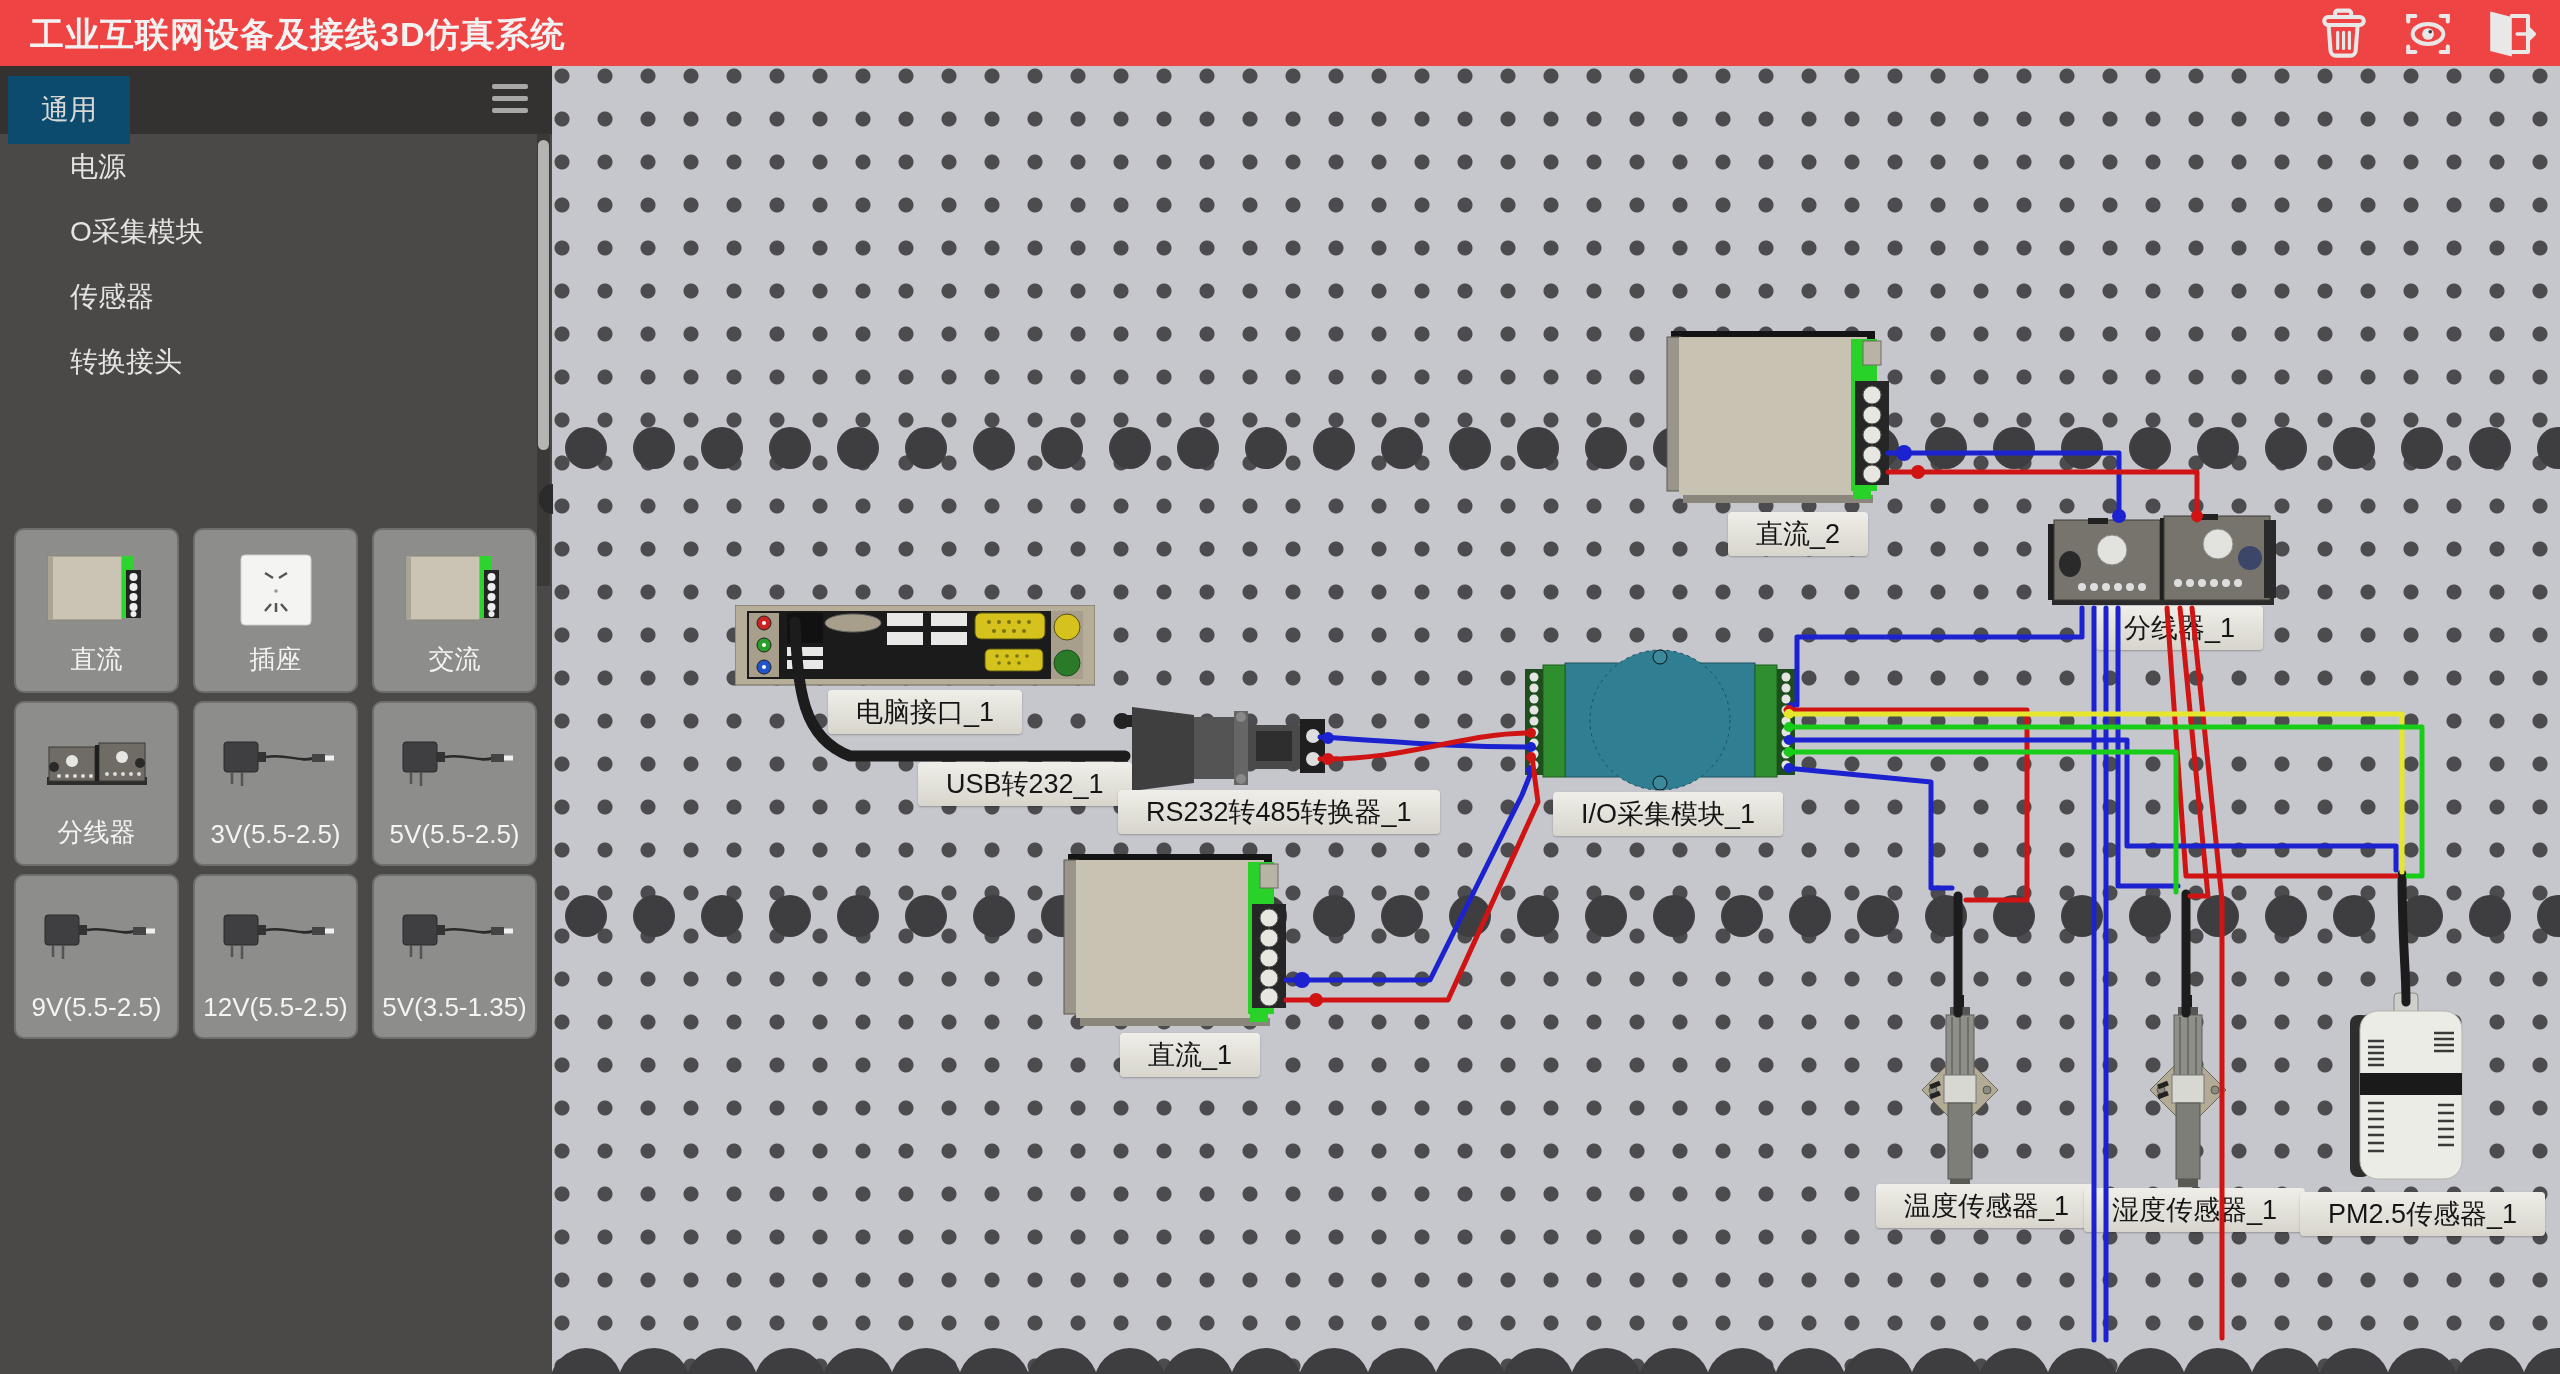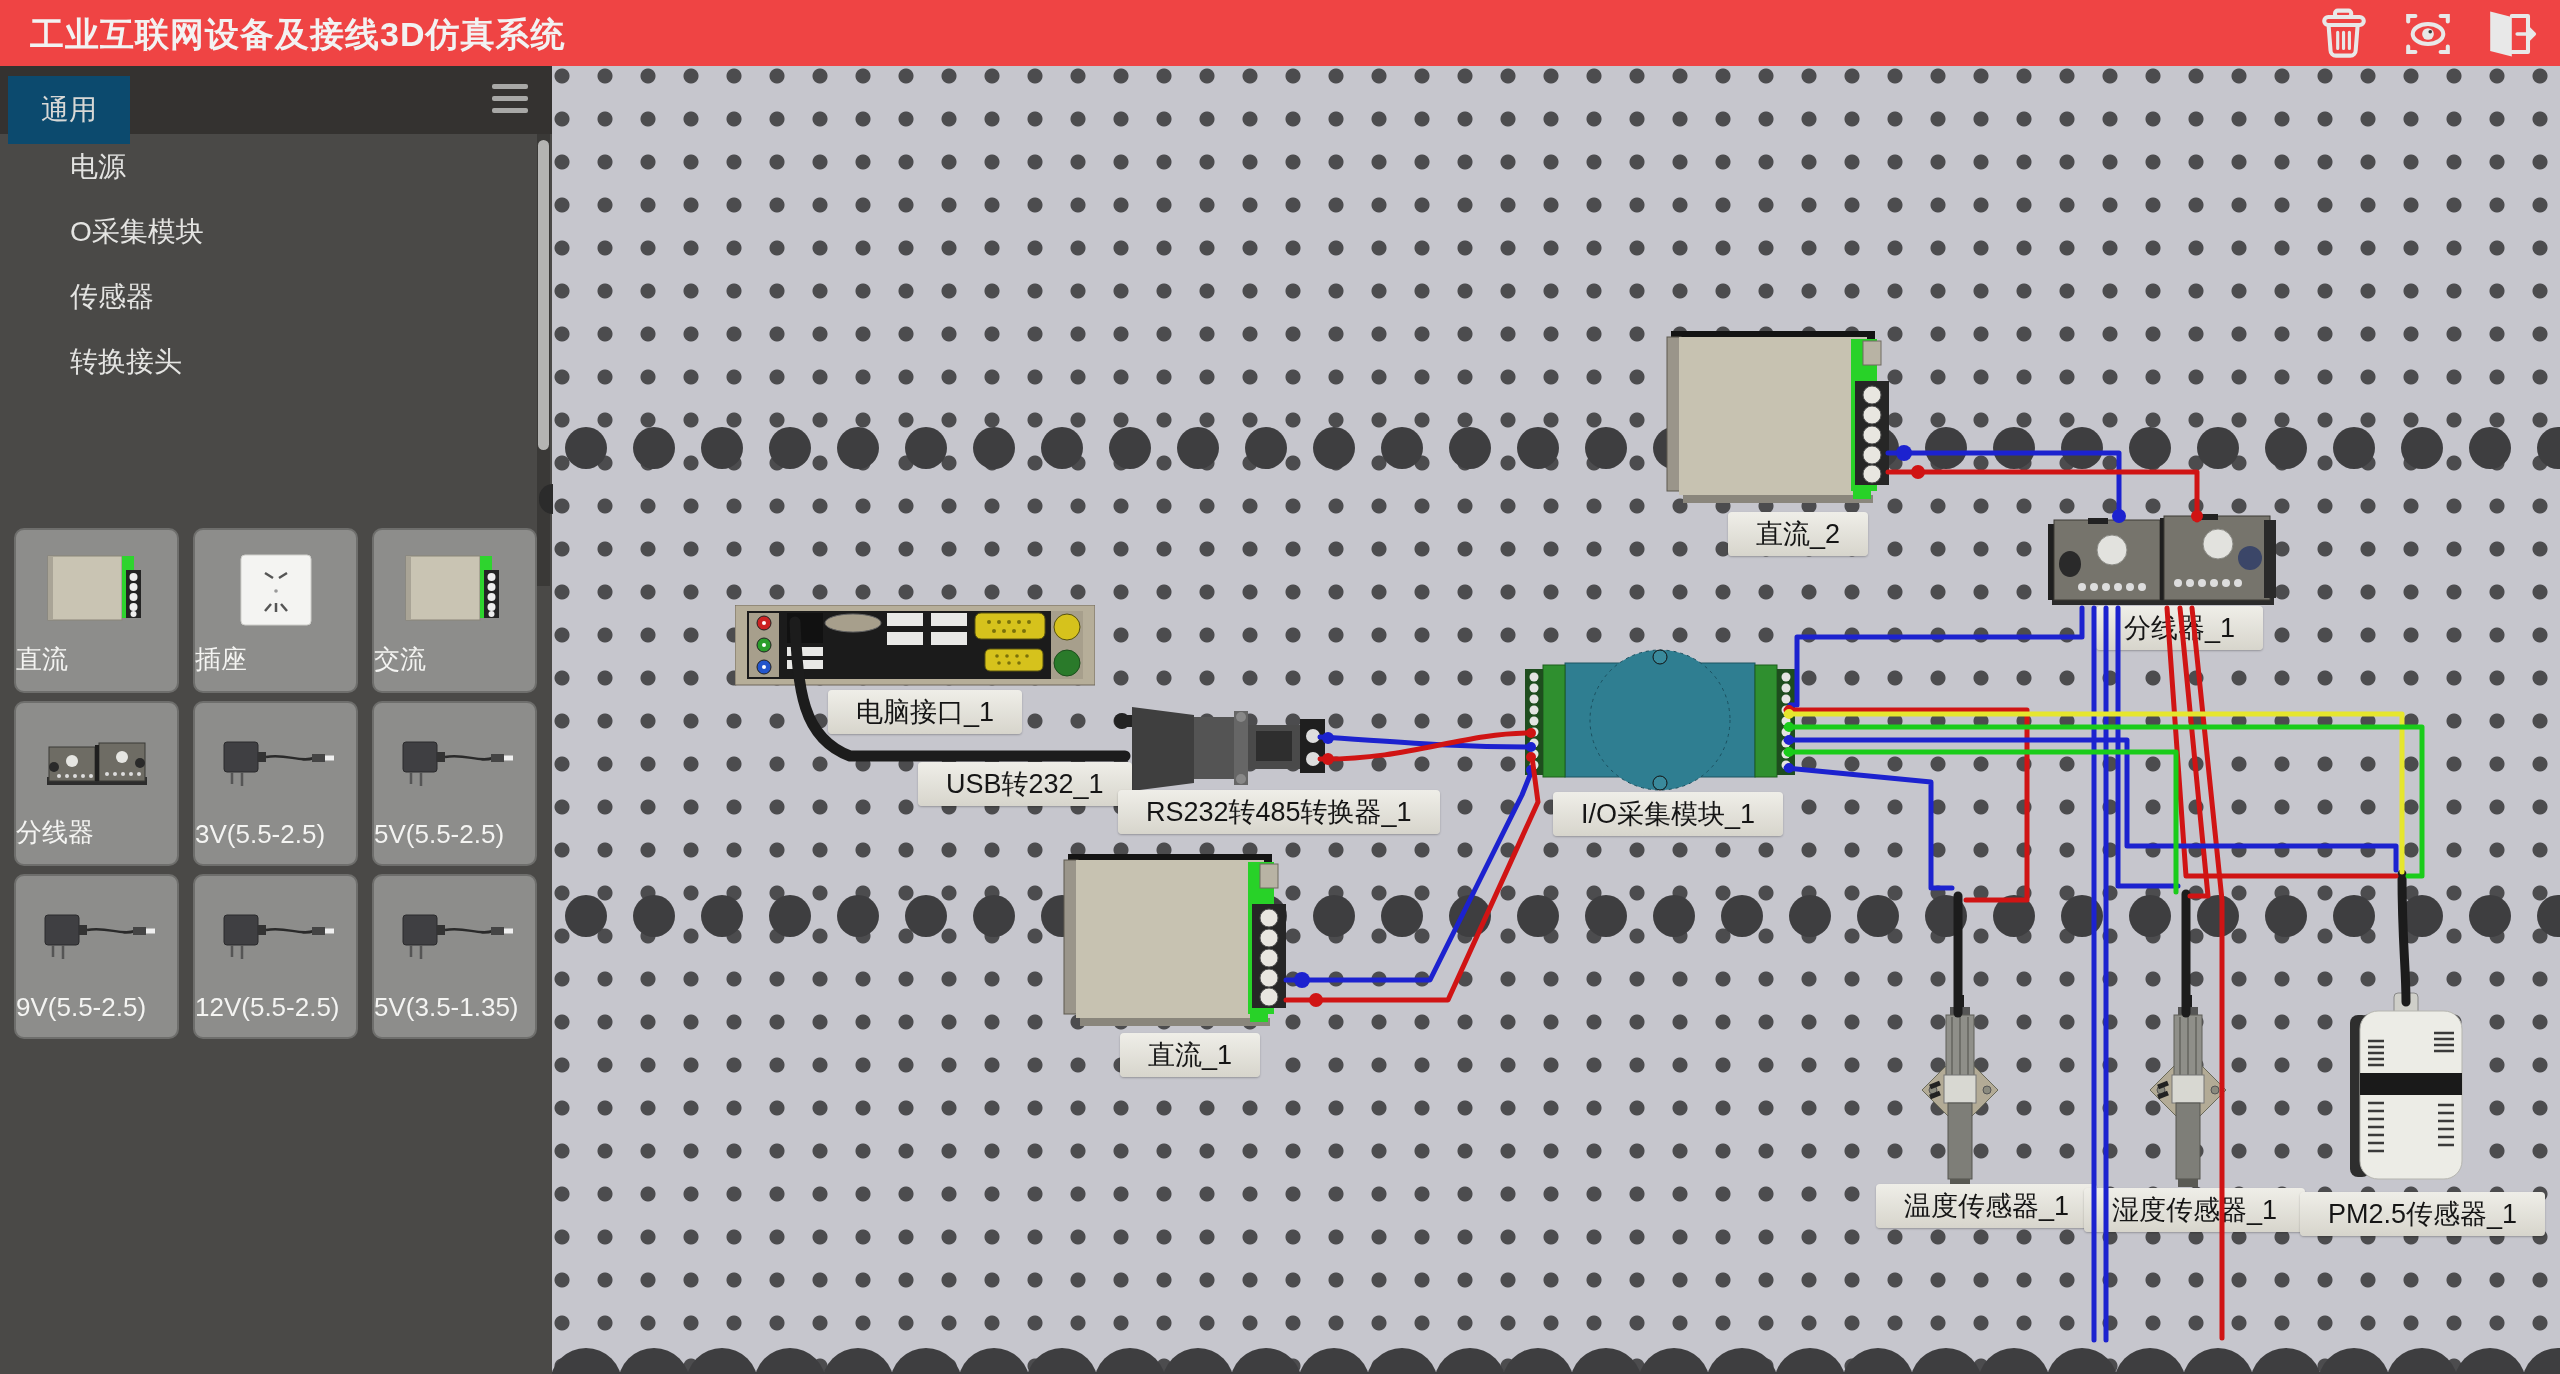--- a/index.html
+++ b/index.html
@@ -25,21 +25,21 @@
   .scroll-track{position:absolute;right:2px;top:68px;width:13px;height:452px;background:#3a3937;}
   .scroll-thumb{position:absolute;right:3px;top:74px;width:11px;height:310px;background:#b4b4b2;border-radius:6px;}
   .edge-notch{position:absolute;right:-1px;top:418px;width:14px;height:30px;background:#2b2b2b;
               border-radius:14px 0 0 14px;}
   .cards{position:absolute;left:14px;top:462px;width:524px;display:grid;
          grid-template-columns:repeat(3,165px);grid-auto-rows:165px;column-gap:14px;row-gap:8px;}
   .card{background:#8d8d8b;border:2px solid #6e6e6c;border-radius:10px;box-sizing:border-box;
         position:relative;cursor:pointer;}
   .card .thumb{position:absolute;left:0;top:6px;width:100%;height:108px;
                display:flex;align-items:center;justify-content:center;}
-  .card .clabel{position:absolute;left:0;bottom:14px;width:100%;text-align:left;
+  .card .clabel{position:absolute;left:0;bottom:14px;width:100%;text-align:center;
                 color:#f4f4f2;font-size:26px;}
 
   
   .canvas{position:absolute;left:552px;top:66px;width:2008px;height:1308px;background:#c6c6cd;
           background-image:radial-gradient(circle at 10px 10px,#4c4c4e 7px,rgba(0,0,0,0) 8px);
           background-size:43px 43px;z-index:0;}
   svg.overlay{position:absolute;left:0;top:0;z-index:1;}
   .device{position:absolute;z-index:3;}
   .pill{position:absolute;z-index:4;background:linear-gradient(#efeee8,#d7d5cc);
         color:#151515;font-size:27px;padding:4px 28px;border-radius:4px;white-space:nowrap;

